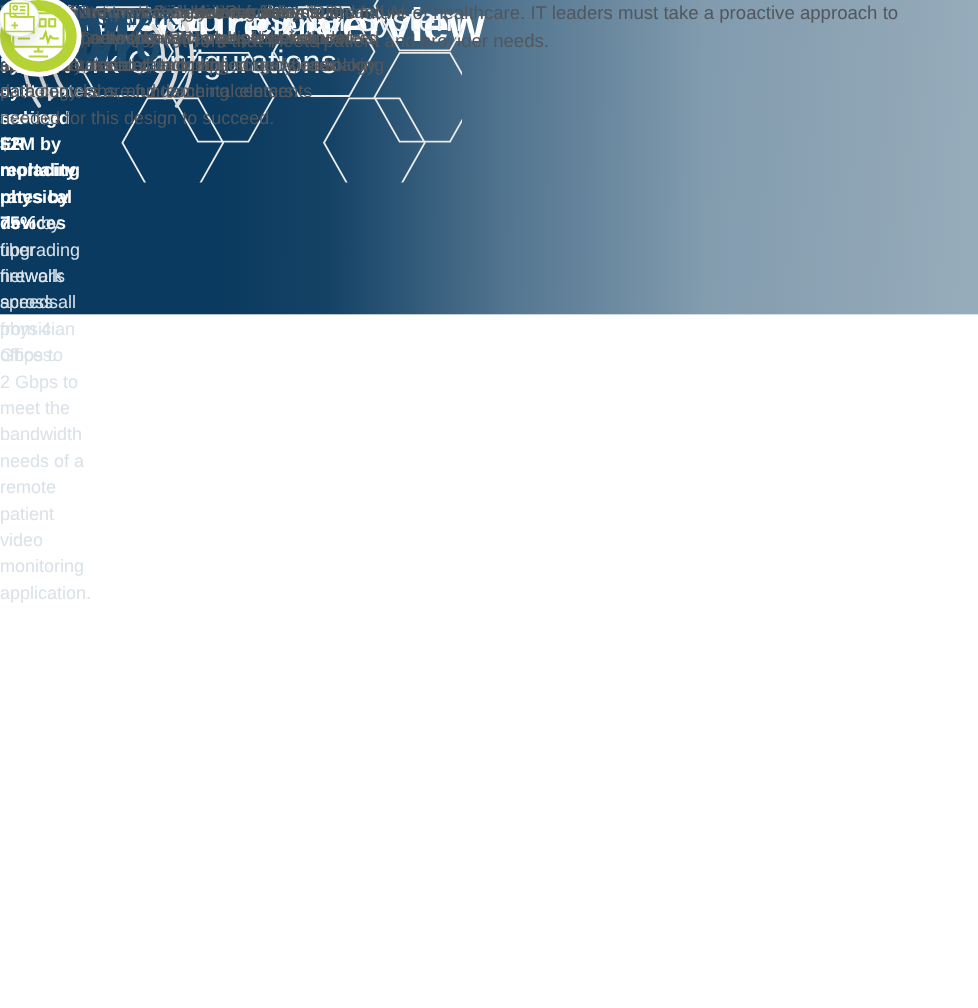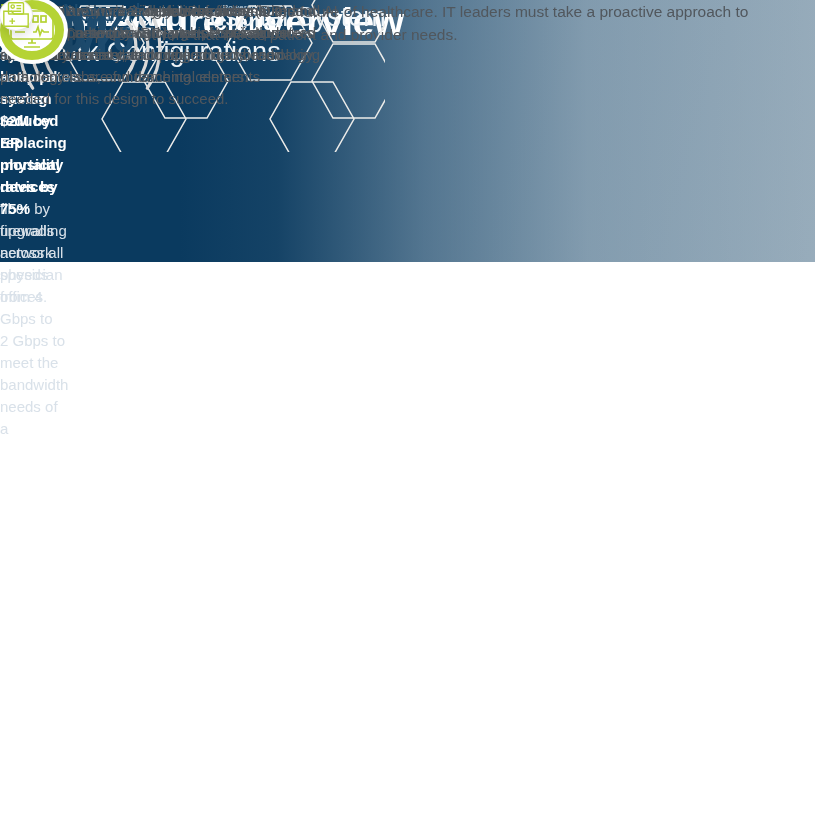--- a/index.html
+++ b/index.html
@@ -160,20 +160,21 @@
   </div>
   <div class="body-text hq-body">Fiber or 5G connectivity delivers access<br>throughout a hospital’s center of operations/<br>central data center, including surgery, radiology,<br>pathology labs, and teaching centers.</div>
 
   <div class="stat-value stat-mortality-value">↓40%</div>
   <div class="navy-box box-mortality">
     <div class="box-text">
       <div><b>One multi-facility hospital system</b><span></span></div>
       <div><b>reduced ER mortality rates by 75%</b><span> by</span></div>
       <div><b></b><span>upgrading network speeds from 4 Gbps to</span></div>
       <div><b></b><span>2 Gbps to meet the bandwidth needs of a</span></div>
+      <div><b></b><span>remote patient video monitoring application.</span></div>
     </div>
   </div>
 
   <svg class="signal-arcs" width="180" height="96" viewBox="0 0 180 96">
     <g fill="none" stroke="#d9d9d9" stroke-width="3.2" stroke-linecap="round">
       <path d="M52.3 21.6 A46 46 0 0 0 52.3 74.4"></path>
       <path d="M42.5 14.7 A58 58 0 0 0 42.5 81.3"></path>
       <path d="M32.7 7.8 A70 70 0 0 0 32.7 88.2"></path>
       <path d="M127.7 21.6 A46 46 0 0 1 127.7 74.4"></path>
       <path d="M137.5 14.7 A58 58 0 0 1 137.5 81.3"></path>

